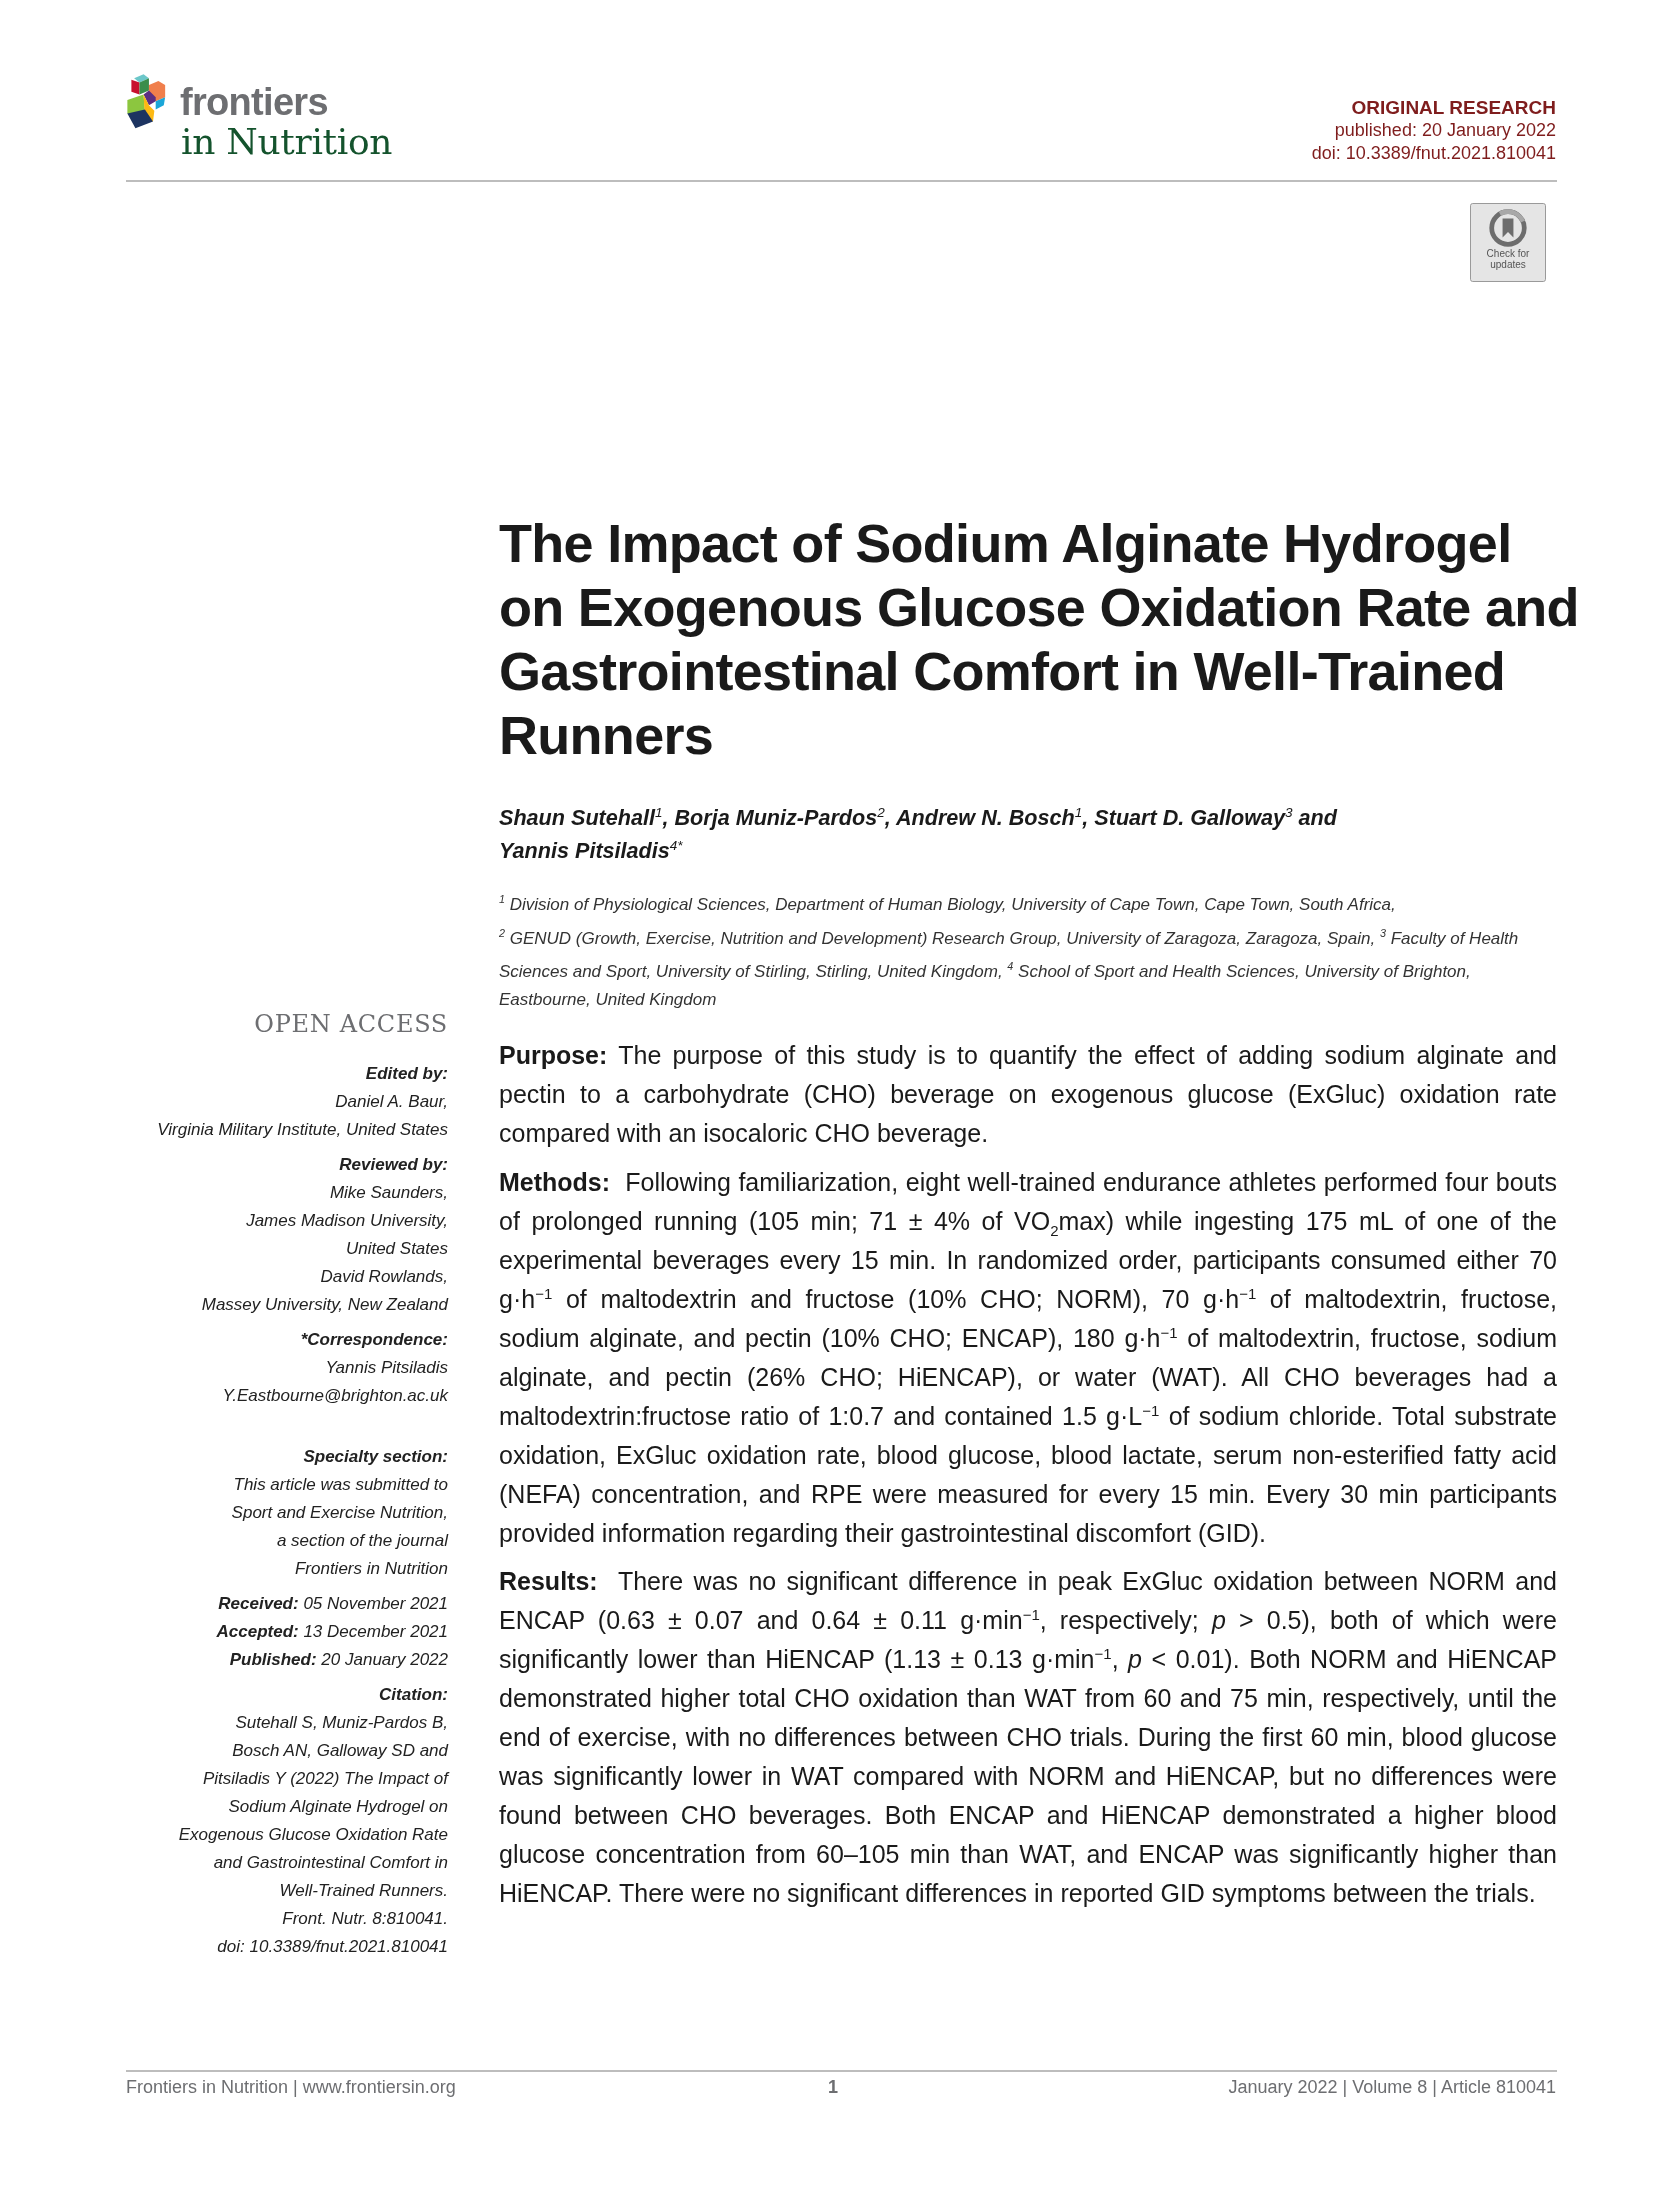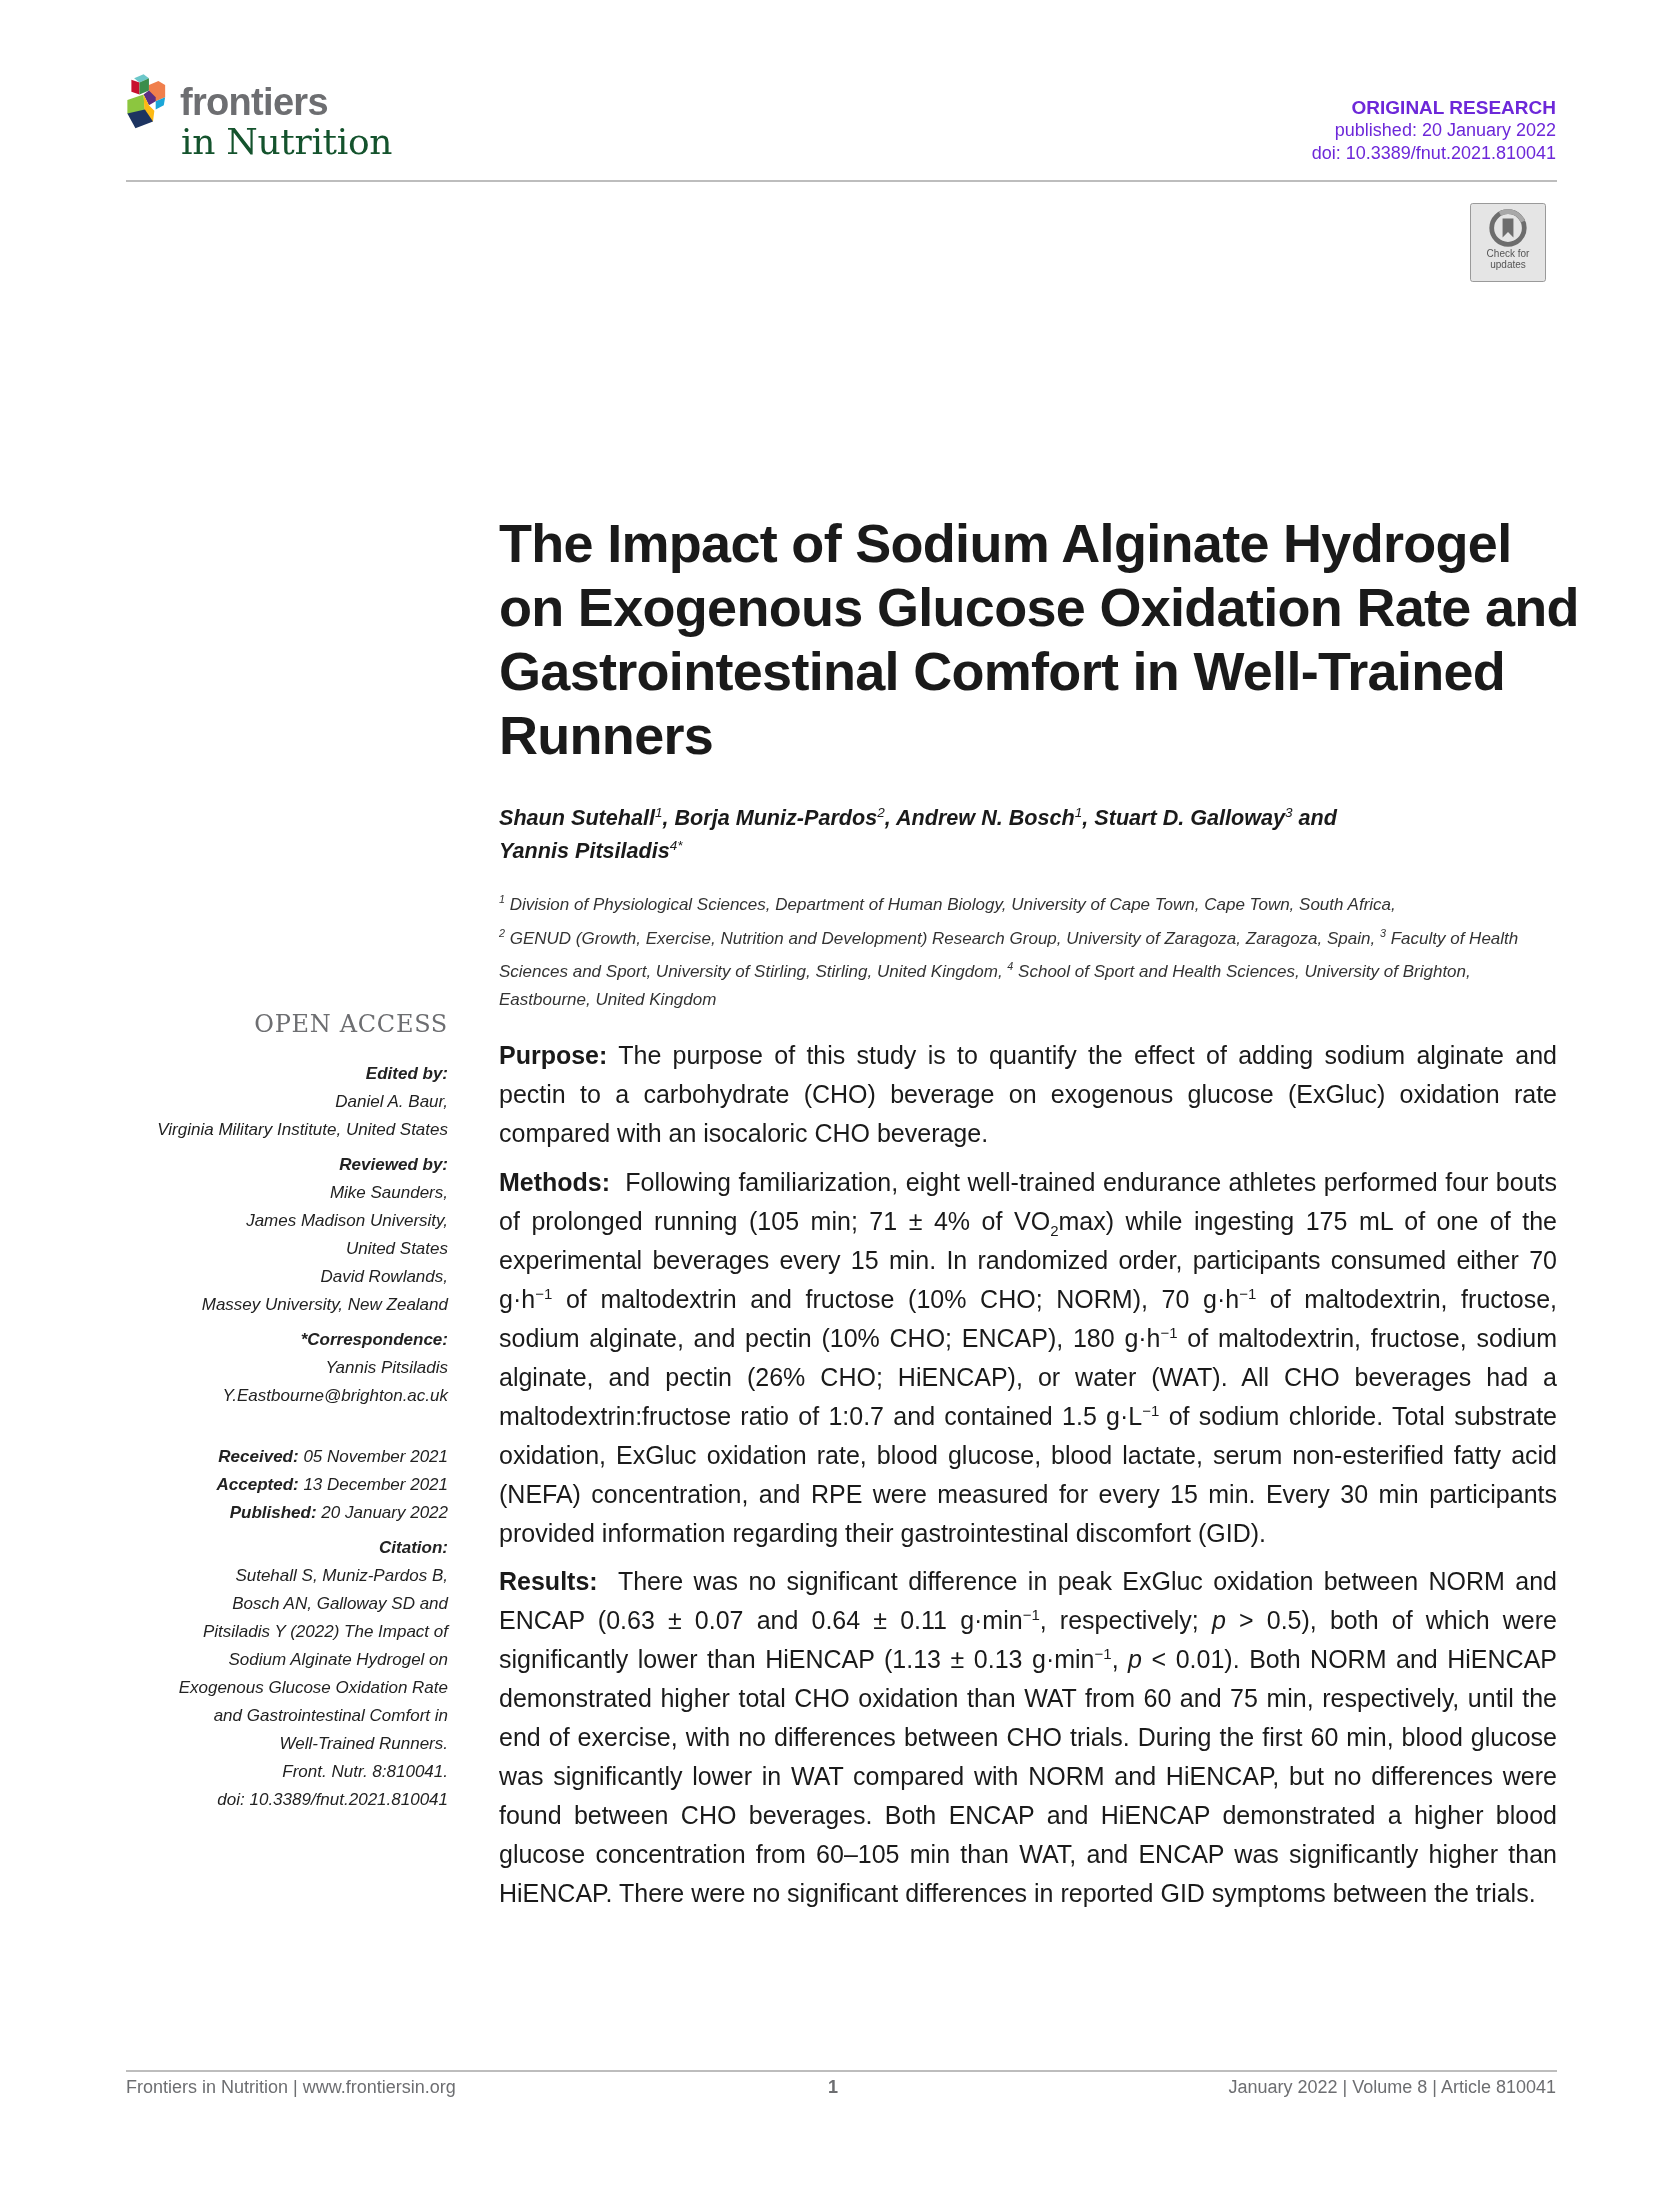--- a/index.html
+++ b/index.html
@@ -4,21 +4,21 @@
 <style>
   html, body { margin: 0; padding: 0; background: #ffffff; }
   body { width: 1675px; height: 2194px; position: relative; overflow: hidden; color: #1a1a1a; font-family: "Liberation Sans", sans-serif; }
   .abs { position: absolute; }
 
   
   .logo { left: 126px; top: 70px; width: 270px; height: 95px; }
   .logo-cubes { position: absolute; left: 0; top: 0; width: 54px; height: 68px; }
   .logo-word1 { position: absolute; left: 54px; top: 10.8px; font-size: 38px; font-weight: bold; color: #6d6e71; letter-spacing: -0.7px; font-family: "Liberation Sans", sans-serif; }
   .logo-word2 { position: absolute; left: 55px; top: 51px; font-size: 36px; color: #14532d; font-family: "DejaVu Serif", serif; letter-spacing: -0.3px; }
-  .hdr-right { right: 119px; top: 96px; text-align: right; color: #6d28d9; font-size: 18px; line-height: 23px; }
+  .hdr-right { right: 119px; top: 96px; text-align: right; color: #7f1d1d; font-size: 18px; line-height: 23px; }
   .hdr-type { font-weight: bold; font-size: 19px; }
   .hdr-rule { left: 126px; top: 180px; width: 1431px; height: 2px; background: #bdbdbd; }
 
   .updates { left: 1470px; top: 203px; width: 74px; height: 77px; border: 1.4px solid #9a9a9a; border-radius: 2.7px; background: #e5e5e5; text-align: center; }
   .updates svg { margin-top: 5.4px; }
   .updates-text { font-size: 10px; line-height: 10.8px; color: #555; }
 
   
   .title { left: 499px; top: 511px; width: 1081px; font-size: 54px; font-weight: bold; line-height: 64px; letter-spacing: -0.7px; color: #1a1a1a; }
   .authors { left: 499px; top: 799px; width: 1067px; font-size: 21.6px; font-weight: bold; font-style: italic; line-height: 28px; color: #1a1a1a; }
@@ -119,20 +119,27 @@
   </div>
 
   <div class="sb-block">
     <div class="sb-label">*Correspondence:</div>
     <div class="sb-text">Yannis Pitsiladis</div>
     <div class="sb-text">Y.Eastbourne@brighton.ac.uk</div>
   </div>
 
   <div class="sb-gap"></div>
 
+  <div class="sb-block">
+    <div class="sb-label">Specialty section:</div>
+    <div class="sb-text">This article was submitted to</div>
+    <div class="sb-text">Sport and Exercise Nutrition,</div>
+    <div class="sb-text">a section of the journal</div>
+    <div class="sb-text">Frontiers in Nutrition</div>
+  </div>
 
   <div class="sb-block">
     <div><span class="sb-label">Received:</span> <span class="sb-text">05 November 2021</span></div>
     <div><span class="sb-label">Accepted:</span> <span class="sb-text">13 December 2021</span></div>
     <div><span class="sb-label">Published:</span> <span class="sb-text">20 January 2022</span></div>
   </div>
 
   <div class="sb-block">
     <div class="sb-label">Citation:</div>
     <div class="sb-text">Sutehall S, Muniz-Pardos B,</div>

